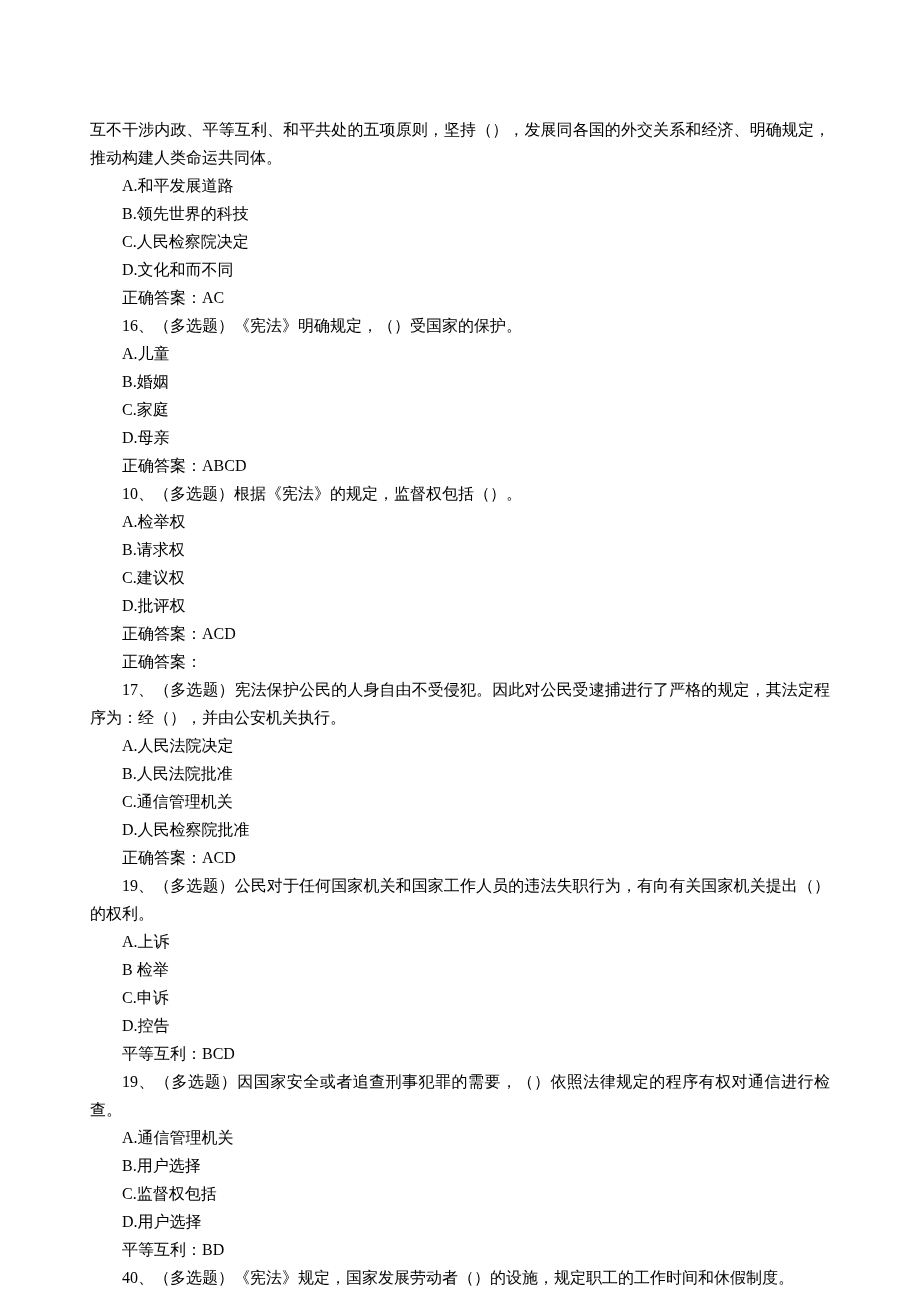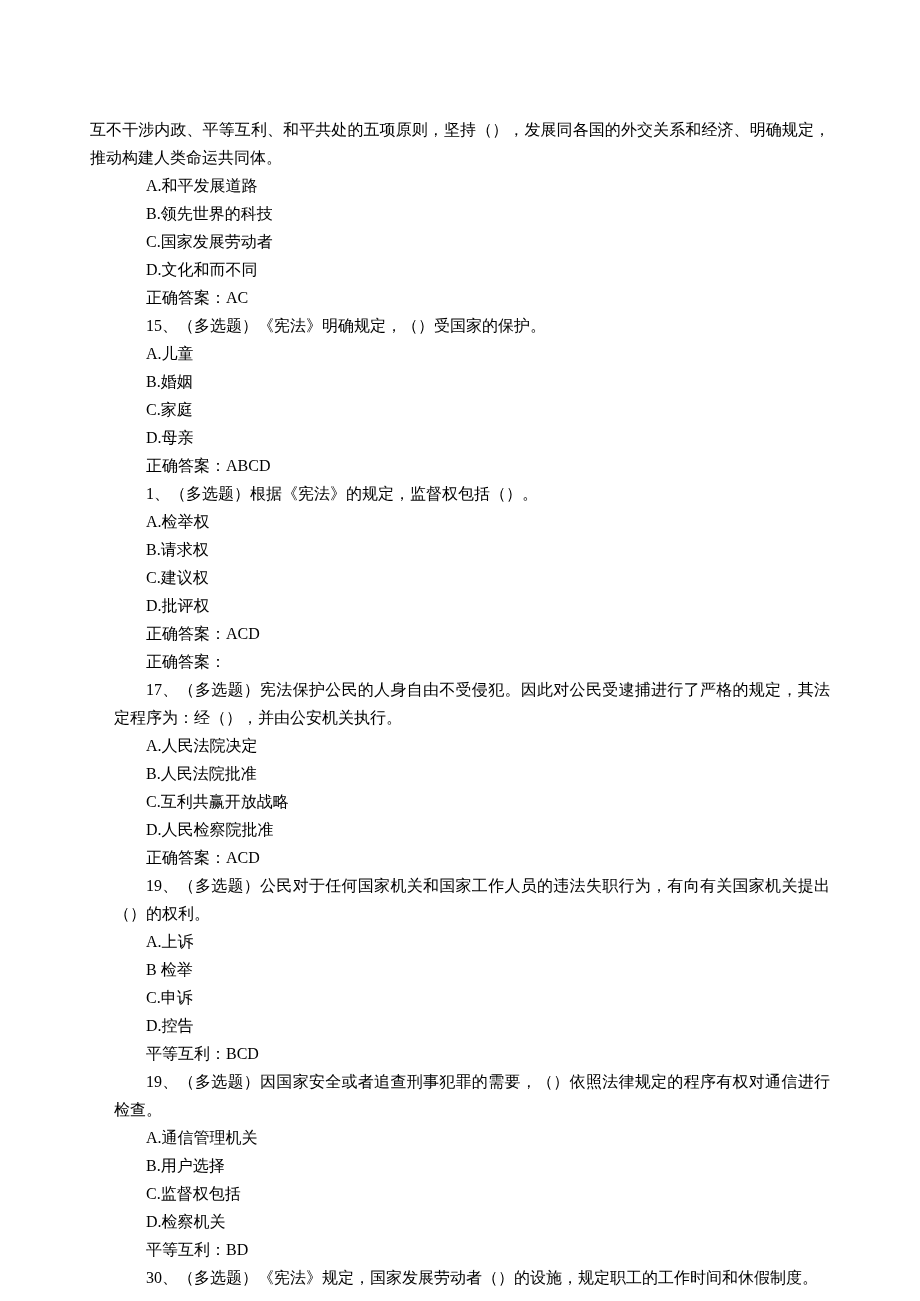--- a/index.html
+++ b/index.html
@@ -15,62 +15,61 @@
     line-height: 1.75;
     color: #000000;
     padding: 116px 90px 90px 90px;
     box-sizing: border-box;
   }
   .line {
     text-align: justify;
   }
   .indent-2 {
     text-indent: 2em;
-    margin-left: 24px;
   }
 </style>
 </head>
 <body>
 
 <div class="line">互不干涉内政、平等互利、和平共处的五项原则，坚持（），发展同各国的外交关系和经济、明确规定，推动构建人类命运共同体。</div>
 <div class="line indent-2">A.和平发展道路</div>
 <div class="line indent-2">B.领先世界的科技</div>
-<div class="line indent-2">C.国家发展劳动者</div>
+<div class="line indent-2">C.人民检察院决定</div>
 <div class="line indent-2">D.文化和而不同</div>
 <div class="line indent-2">正确答案：AC</div>
 
-<div class="line indent-2">15、（多选题）《宪法》明确规定，（）受国家的保护。</div>
+<div class="line indent-2">16、（多选题）《宪法》明确规定，（）受国家的保护。</div>
 <div class="line indent-2">A.儿童</div>
 <div class="line indent-2">B.婚姻</div>
 <div class="line indent-2">C.家庭</div>
 <div class="line indent-2">D.母亲</div>
 <div class="line indent-2">正确答案：ABCD</div>
 
-<div class="line indent-2">1、（多选题）根据《宪法》的规定，监督权包括（）。</div>
+<div class="line indent-2">10、（多选题）根据《宪法》的规定，监督权包括（）。</div>
 <div class="line indent-2">A.检举权</div>
 <div class="line indent-2">B.请求权</div>
 <div class="line indent-2">C.建议权</div>
 <div class="line indent-2">D.批评权</div>
 <div class="line indent-2">正确答案：ACD</div>
 <div class="line indent-2">正确答案：</div>
 
 <div class="line indent-2">17、（多选题）宪法保护公民的人身自由不受侵犯。因此对公民受逮捕进行了严格的规定，其法定程序为：经（），并由公安机关执行。</div>
 <div class="line indent-2">A.人民法院决定</div>
 <div class="line indent-2">B.人民法院批准</div>
-<div class="line indent-2">C.互利共赢开放战略</div>
+<div class="line indent-2">C.通信管理机关</div>
 <div class="line indent-2">D.人民检察院批准</div>
 <div class="line indent-2">正确答案：ACD</div>
 
 <div class="line indent-2">19、（多选题）公民对于任何国家机关和国家工作人员的违法失职行为，有向有关国家机关提出（）的权利。</div>
 <div class="line indent-2">A.上诉</div>
 <div class="line indent-2">B 检举</div>
 <div class="line indent-2">C.申诉</div>
 <div class="line indent-2">D.控告</div>
 <div class="line indent-2">平等互利：BCD</div>
 
 <div class="line indent-2">19、（多选题）因国家安全或者追查刑事犯罪的需要，（）依照法律规定的程序有权对通信进行检查。</div>
 <div class="line indent-2">A.通信管理机关</div>
 <div class="line indent-2">B.用户选择</div>
 <div class="line indent-2">C.监督权包括</div>
-<div class="line indent-2">D.检察机关</div>
+<div class="line indent-2">D.用户选择</div>
 <div class="line indent-2">平等互利：BD</div>
 
-<div class="line indent-2">30、（多选题）《宪法》规定，国家发展劳动者（）的设施，规定职工的工作时间和休假制度。</div>
+<div class="line indent-2">40、（多选题）《宪法》规定，国家发展劳动者（）的设施，规定职工的工作时间和休假制度。</div>
 
 </body></html>

